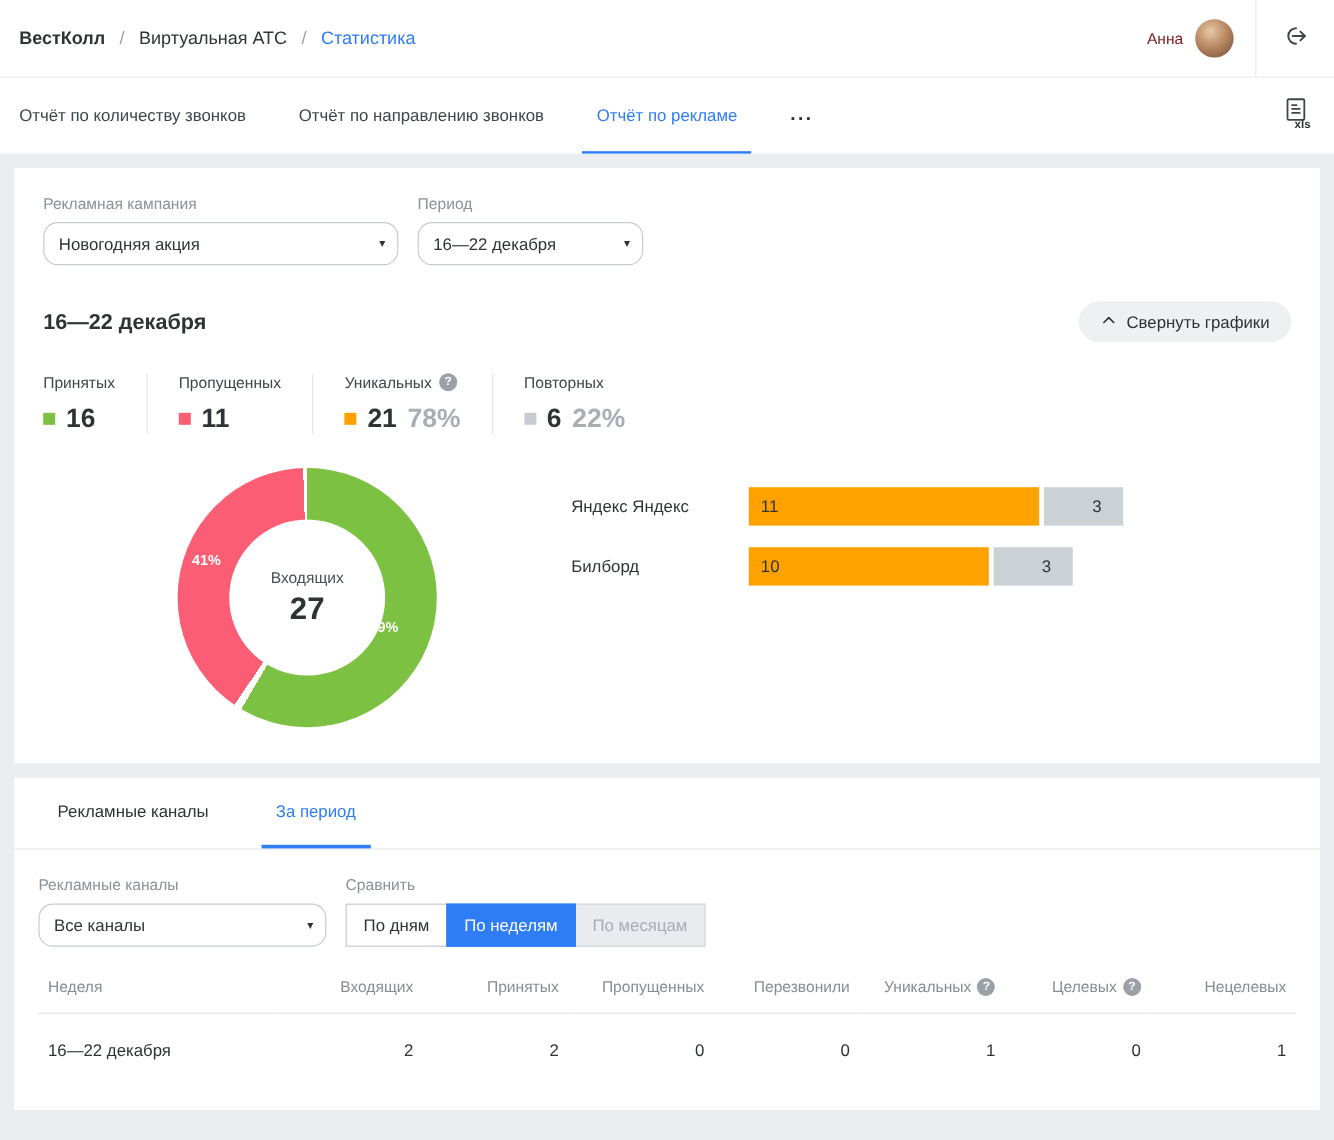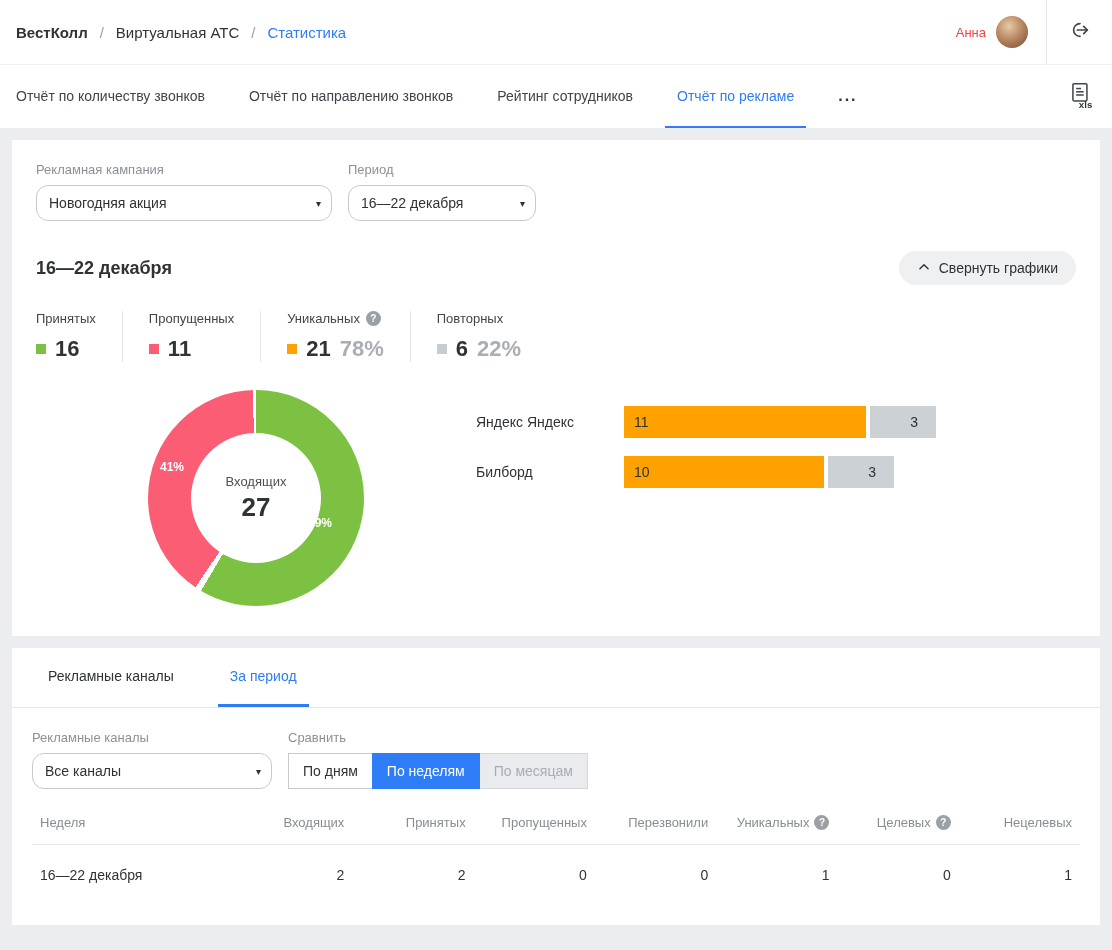--- a/index.html
+++ b/index.html
@@ -9,21 +9,21 @@
 
   
   .top-header { display:flex; align-items:center; height:64px; background:#fff; }
   .crumbs { display:flex; align-items:center; gap:12px; padding-left:16px; font-size:15px; }
   .crumb-root { font-weight:700; color:#2f3336; }
   .crumb { color:#2f3336; cursor:pointer; }
   .crumb-sep { color:#9aa1a7; }
   .crumb-active { color:#2e7df6; }
   .hdr-spacer { flex:1; }
   .user-block { display:flex; align-items:center; gap:10px; padding-right:18px; }
-  .user-name { font-size:13px; color:#ef4444; }
+  .user-name { font-size:13px; color:#7f1d1d; }
   .avatar { width:32px; height:32px; border-radius:50%;
             background:radial-gradient(circle at 40% 32%, #e8c9a8 0%, #b98963 45%, #6e4a33 100%); }
   .logout-box { width:66px; height:64px; border-left:1px solid #e6e8ea; display:flex; align-items:center; justify-content:center; cursor:pointer; }
 
   
   .tabbar { display:flex; align-items:stretch; height:64px; background:#fff; border-top:1px solid #eceef0; padding-left:4px; }
   .tab { display:flex; align-items:center; padding:0 12px; margin-right:20px; font-size:14px; color:#3f454a; border-bottom:2px solid transparent; cursor:pointer; white-space:nowrap; }
   .tab.active { color:#2e7df6; border-color:#2e7df6; }
   .tab-more { font-weight:700; letter-spacing:2px; font-size:16px; color:#2f3336; }
   .xls-btn { margin-left:auto; width:62px; display:flex; align-items:center; justify-content:center; cursor:pointer; }
@@ -120,21 +120,20 @@
           <path d="M16 8l4 4-4 4"></path>
           <line x1="20" y1="12" x2="9" y2="12"></line>
         </svg>
       </span>
     </div>
   </header>
 
   <nav class="tabbar">
     <div class="tab">Отчёт по количеству звонков</div>
     <div class="tab">Отчёт по направлению звонков</div>
-    <div class="tab">Рейтинг сотрудников</div>
     <div class="tab active">Отчёт по рекламе</div>
     <div class="tab tab-more">...</div>
     <div class="xls-btn">
       <span>
         <svg width="28" height="28" viewBox="0 0 26 26">
           <rect x="5.5" y="2.5" width="13" height="16" rx="1" fill="none" stroke="#3f454a" stroke-width="1.4"></rect>
           <line x1="8.5" y1="7" x2="13" y2="7" stroke="#3f454a" stroke-width="1.4"></line>
           <line x1="8.5" y1="10" x2="15.5" y2="10" stroke="#3f454a" stroke-width="1.4"></line>
           <line x1="8.5" y1="13" x2="15.5" y2="13" stroke="#3f454a" stroke-width="1.4"></line>
           <text x="11" y="25" font-size="9" font-weight="700" fill="#2f3336">xls</text>

